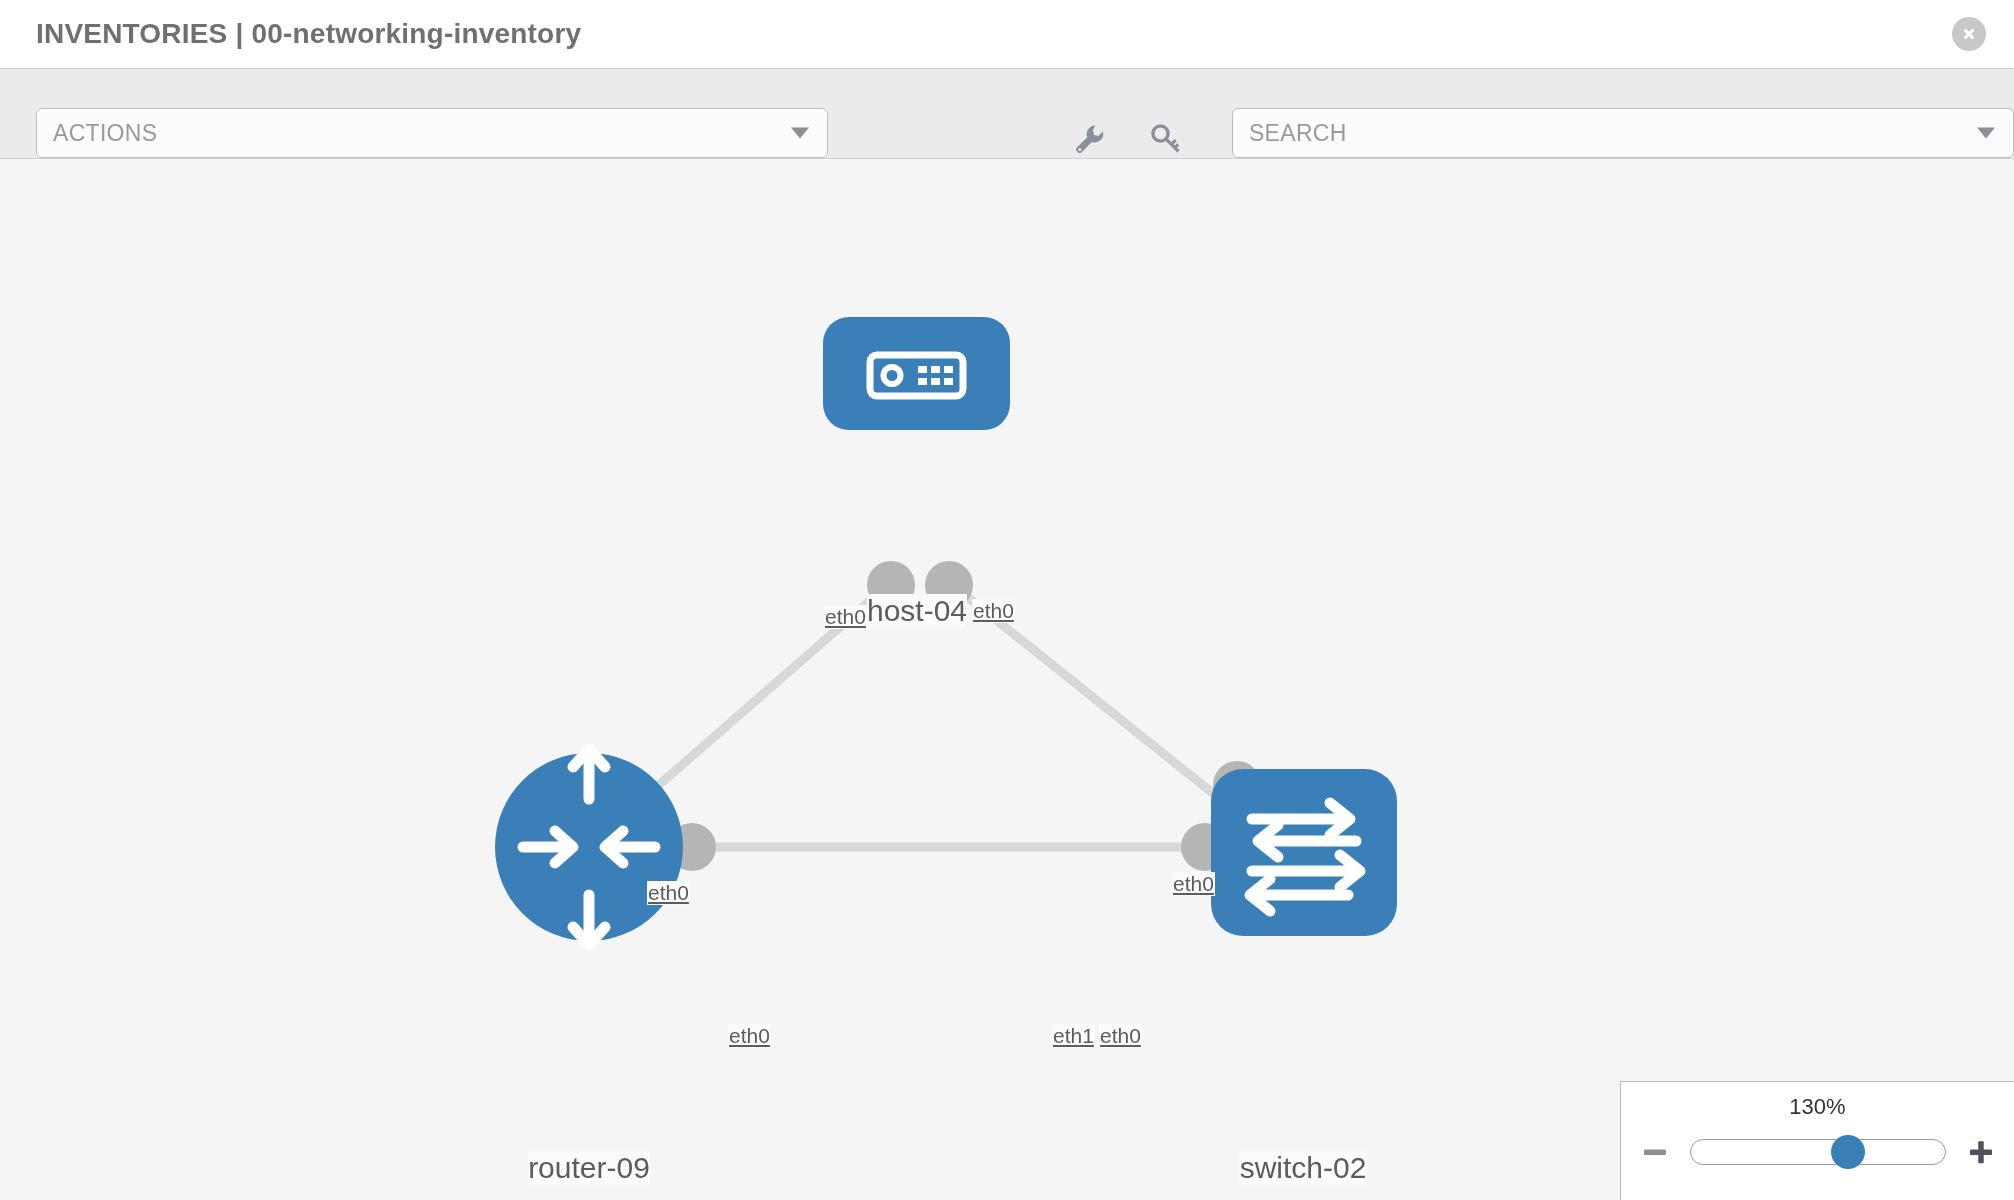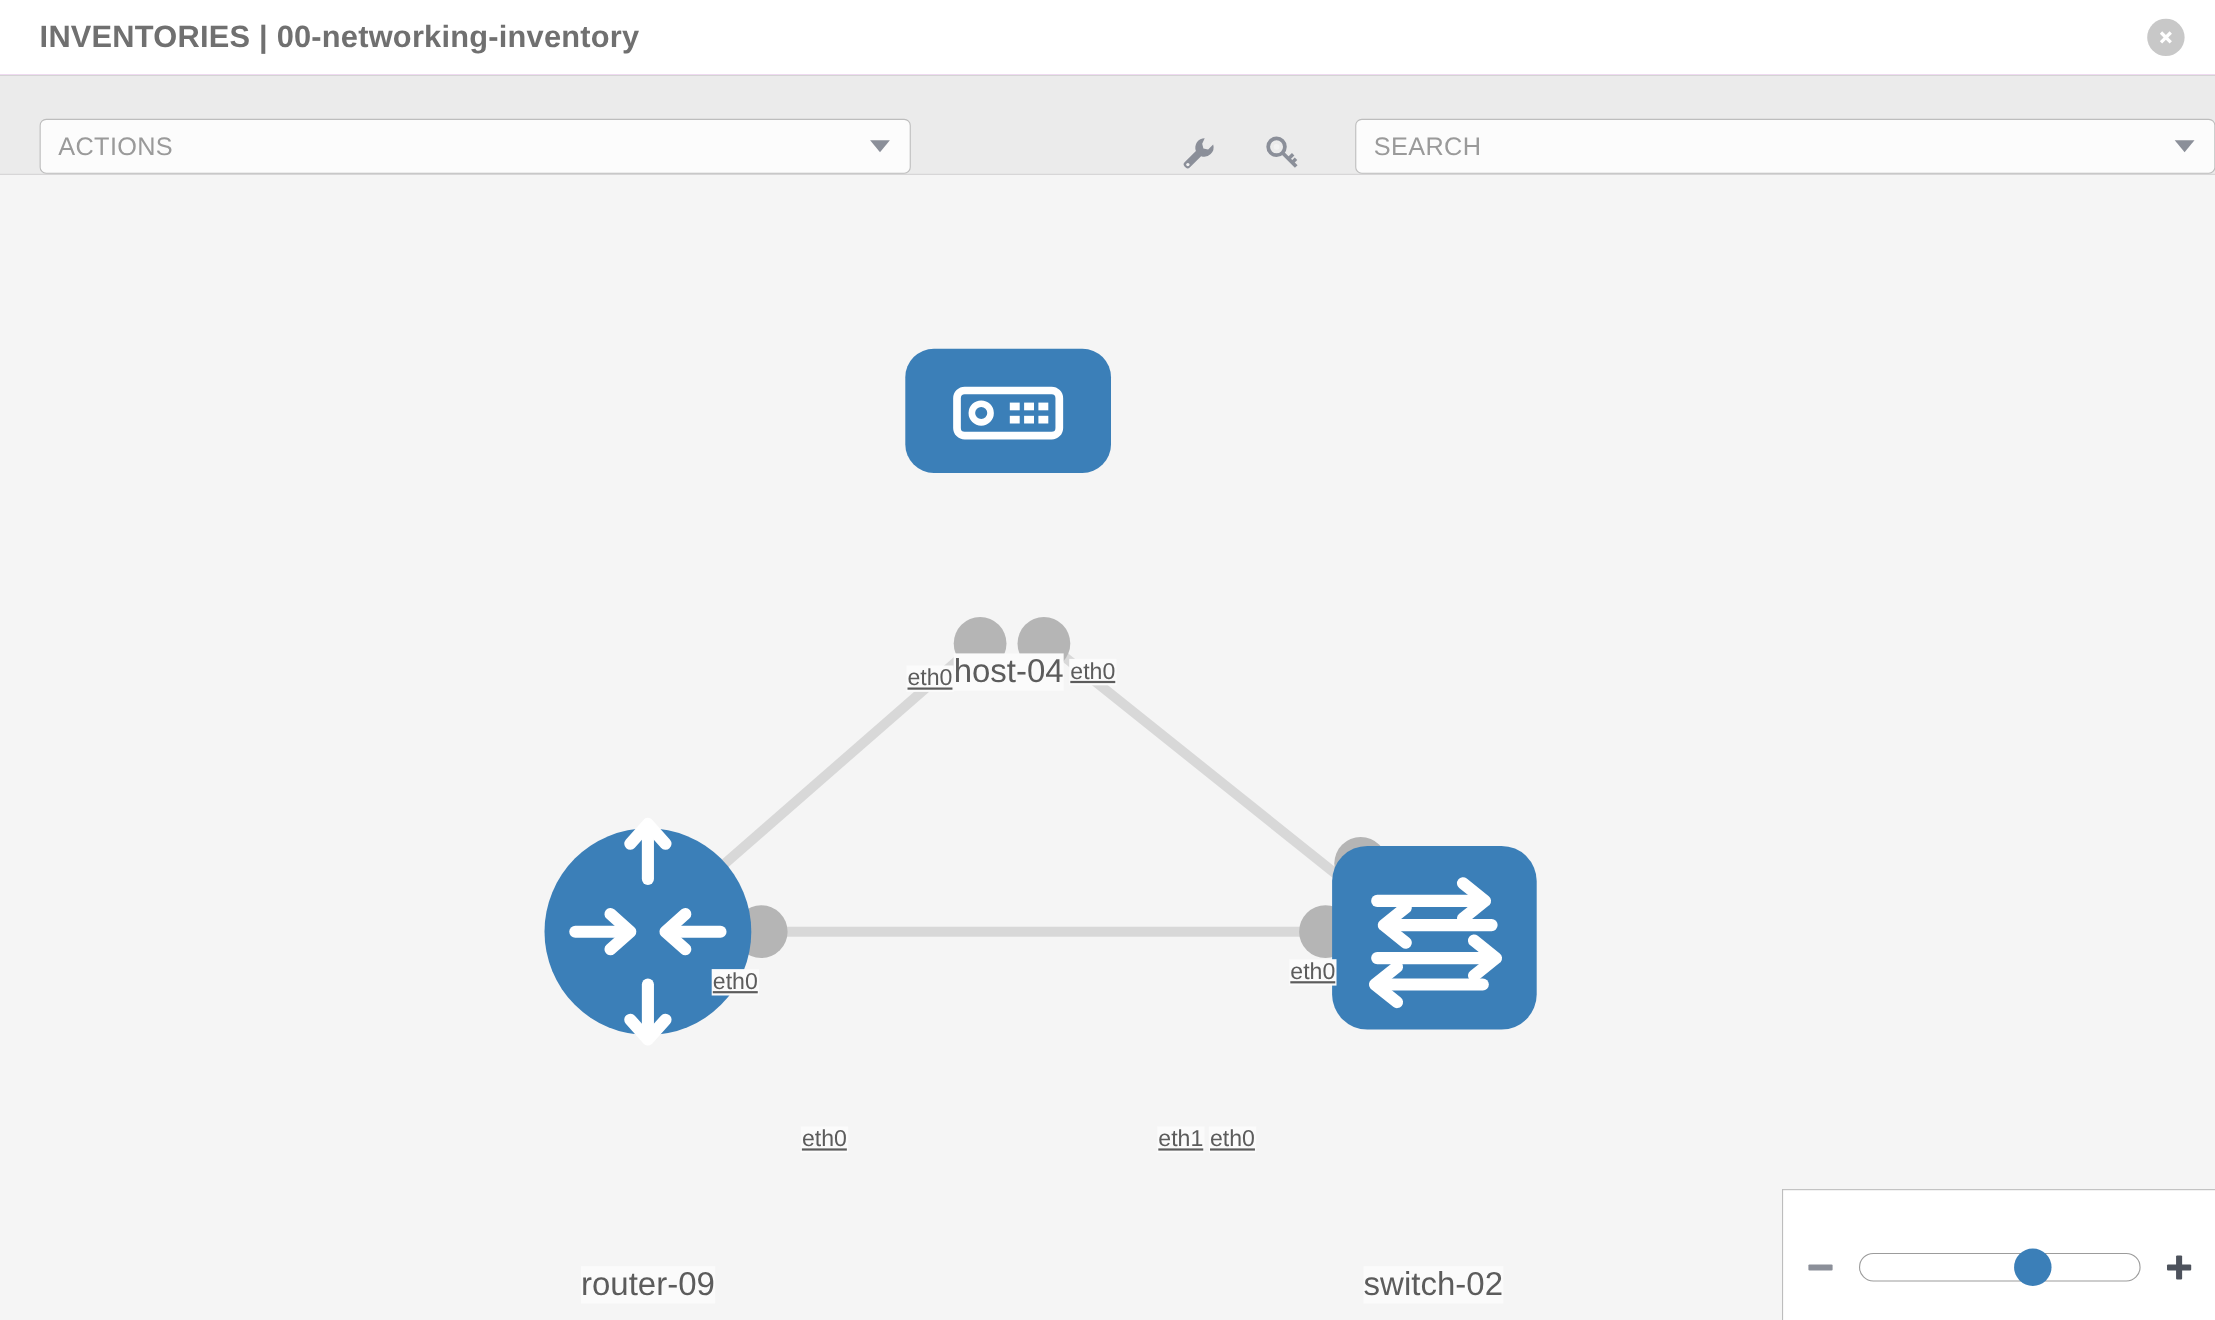--- a/index.html
+++ b/index.html
@@ -9,21 +9,21 @@
     height: 1200px;
     overflow: hidden;
     background: #ffffff;
     font-family: "Liberation Sans", sans-serif;
   }
 
   #app {
     position: relative;
     width: 2014px;
     height: 896px;
-    background: #d946ef;
+    background: #eab308;
     padding-left: 28px;
   }
 
   
   .header {
     position: absolute;
     left: 0; top: 0;
     width: 2014px;
     height: 68px;
     background: #ffffff;
@@ -341,20 +341,21 @@
     <div class="iface-label" style="left:972px;  top:440px;">eth0</div>
     <div class="iface-label" style="left:647px;  top:722px;">eth0</div>
     <div class="iface-label" style="left:1172px; top:713px;">eth0</div>
     <div class="iface-label" style="left:728px;  top:865px;">eth0</div>
     <div class="iface-label" style="left:1099px; top:865px;">eth0</div>
     <div class="iface-label" style="left:1052px; top:865px;">eth1</div>
 
   </div>
 
   <div class="zoom-panel">
+    <div class="zoom-level">130%</div>
     <div class="zoom-row">
       <div class="zoom-minus">
         <svg width="30" height="30" viewBox="0 0 30 30" aria-hidden="true">
           <rect x="4" y="12.5" width="22" height="5.5" rx="1" fill="#8b8f99"></rect>
         </svg>
       </div>
       <div class="slider-track">
         <div class="slider-thumb" style="left: 62%;"></div>
       </div>
       <div class="zoom-plus">

